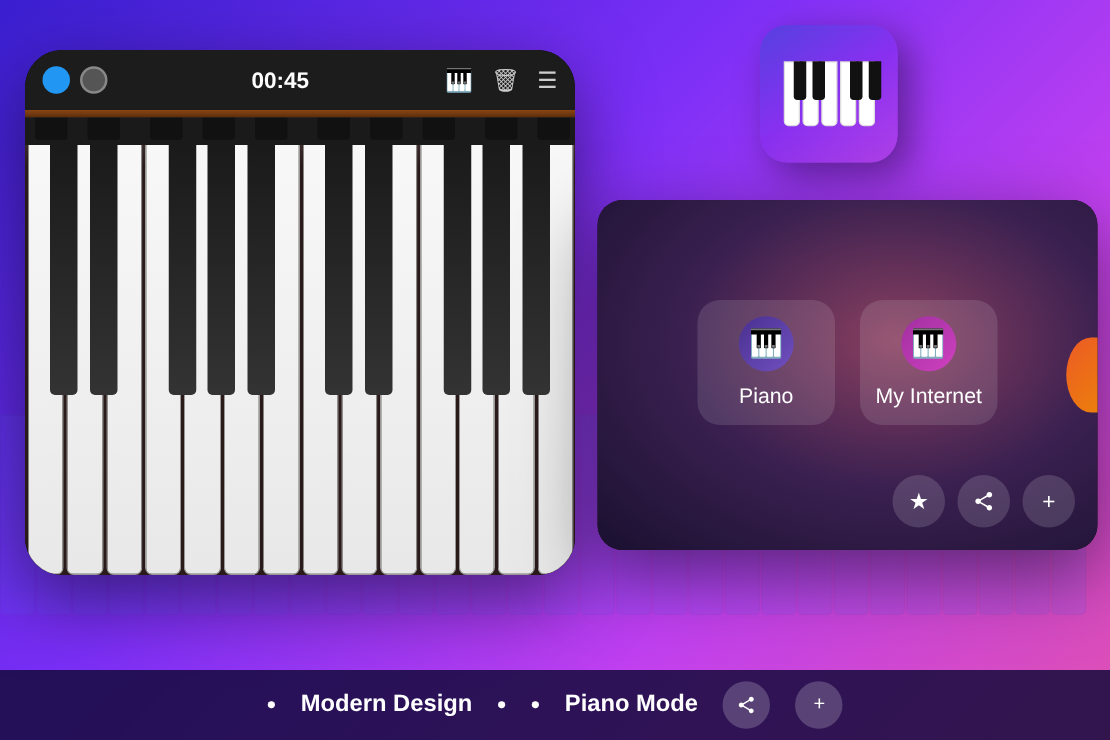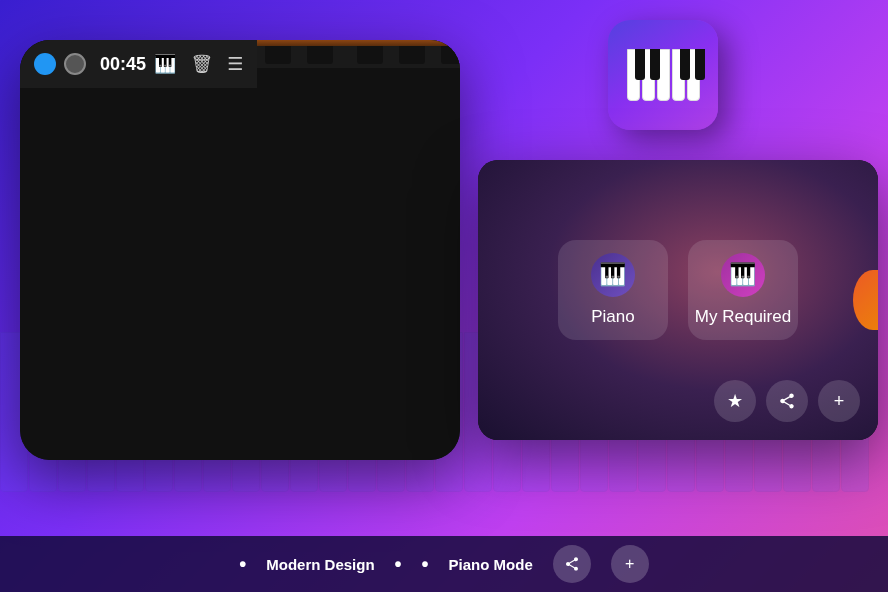--- a/index.html
+++ b/index.html
@@ -46,21 +46,21 @@
       box-shadow: 0 20px 60px rgba(0,0,0,0.5);
       overflow: hidden;
     }
     .phone-left-inner {
       width: 100%;
       height: 100%;
       background: #111;
       border-radius: 28px;
       overflow: hidden;
       display: flex;
-      flex-direction: row;
+      flex-direction: column;
     }
 
     
     .piano-toolbar {
       background: #1c1c1c;
       height: 48px;
       display: flex;
       align-items: center;
       padding: 0 14px;
       gap: 8px;
@@ -236,21 +236,21 @@
       align-items: center;
       justify-content: center;
       gap: 20px;
       padding: 0 20px;
     }
     .feature-item {
       display: flex;
       align-items: center;
       gap: 6px;
       color: white;
-      font-size: 15px;
+      font-size: 19px;
       font-weight: 700;
     }
     .bullet {
       color: white;
       font-size: 20px;
       font-weight: bold;
     }
     .bottom-action-btn {
       width: 38px;
       height: 38px;
@@ -397,21 +397,21 @@
         <div class="menu-card-icon" style="background: linear-gradient(135deg, #4a3090, #7050c0);">
           <span style="font-size:22px;">🎹</span>
         </div>
         <div class="menu-card-label">Piano</div>
       </div>
 
       <div class="menu-card">
         <div class="menu-card-icon" style="background: linear-gradient(135deg, #a030a0, #d040c0);">
           <span style="font-size:22px;">🎹</span>
         </div>
-        <div class="menu-card-label">My Required</div>
+        <div class="menu-card-label">My Internet</div>
       </div>
     </div>
 
     <div class="bottom-actions">
       <div class="action-btn">★</div>
       <div class="action-btn">
         <svg width="18" height="18" viewBox="0 0 24 24" fill="white">
           <path d="M18 16.08c-.76 0-1.44.3-1.96.77L8.91 12.7c.05-.23.09-.46.09-.7s-.04-.47-.09-.7l7.05-4.11c.54.5 1.25.81 2.04.81 1.66 0 3-1.34 3-3s-1.34-3-3-3-3 1.34-3 3c0 .24.04.47.09.7L8.04 9.81C7.5 9.31 6.79 9 6 9c-1.66 0-3 1.34-3 3s1.34 3 3 3c.79 0 1.5-.31 2.04-.81l7.12 4.16c-.05.21-.08.43-.08.65 0 1.61 1.31 2.92 2.92 2.92 1.61 0 2.92-1.31 2.92-2.92s-1.31-2.92-2.92-2.92z"></path>
         </svg>
       </div>

